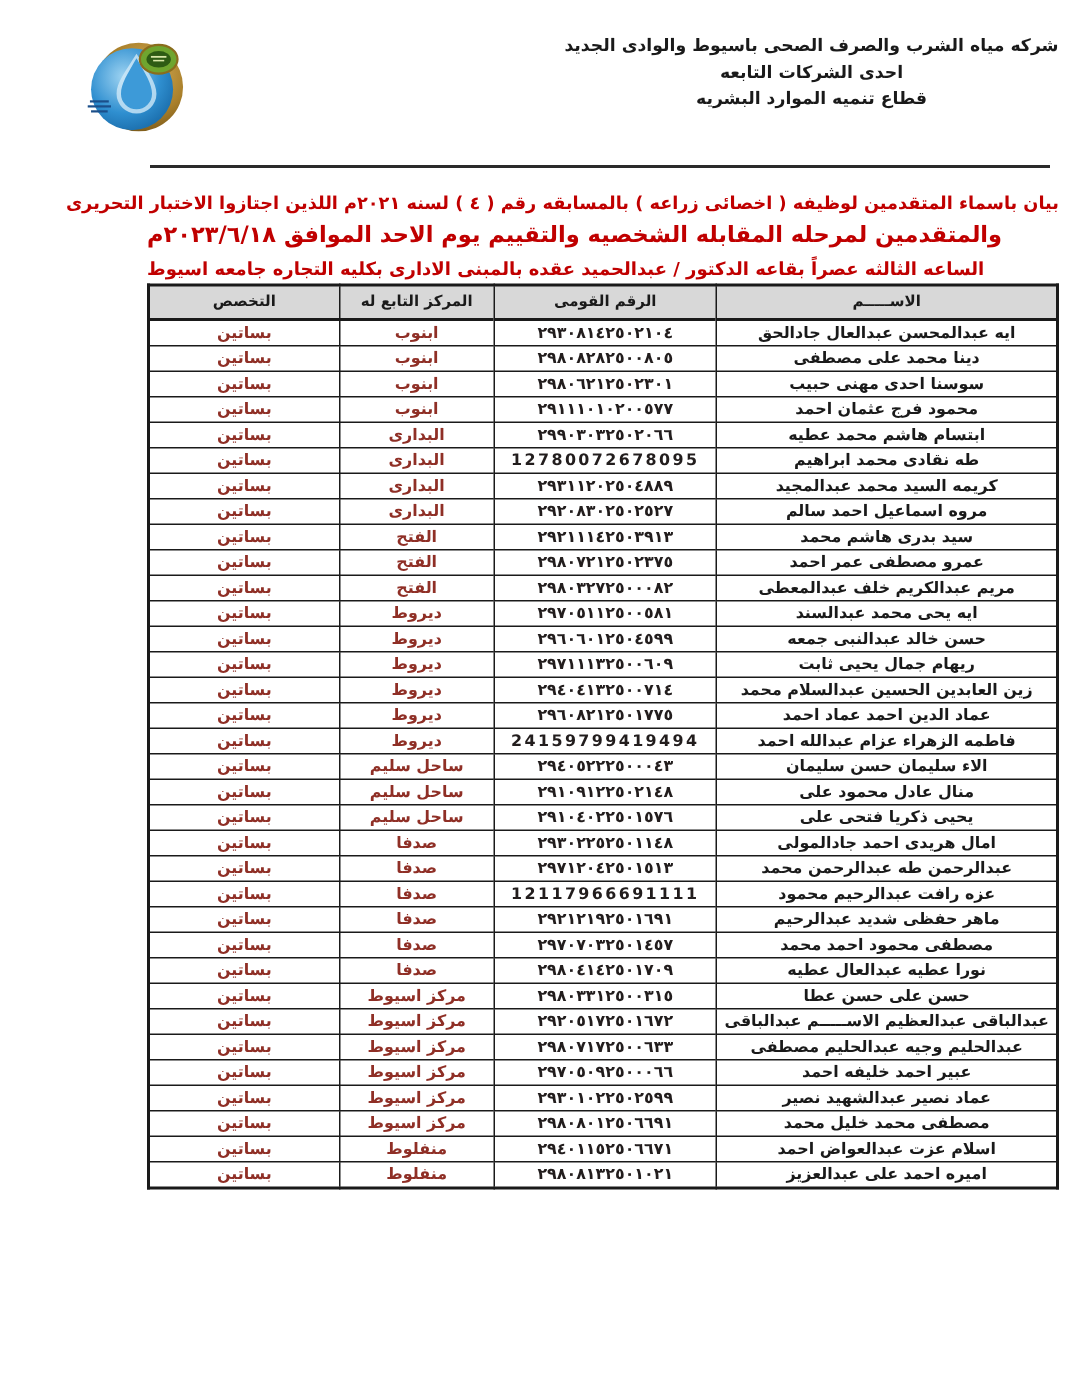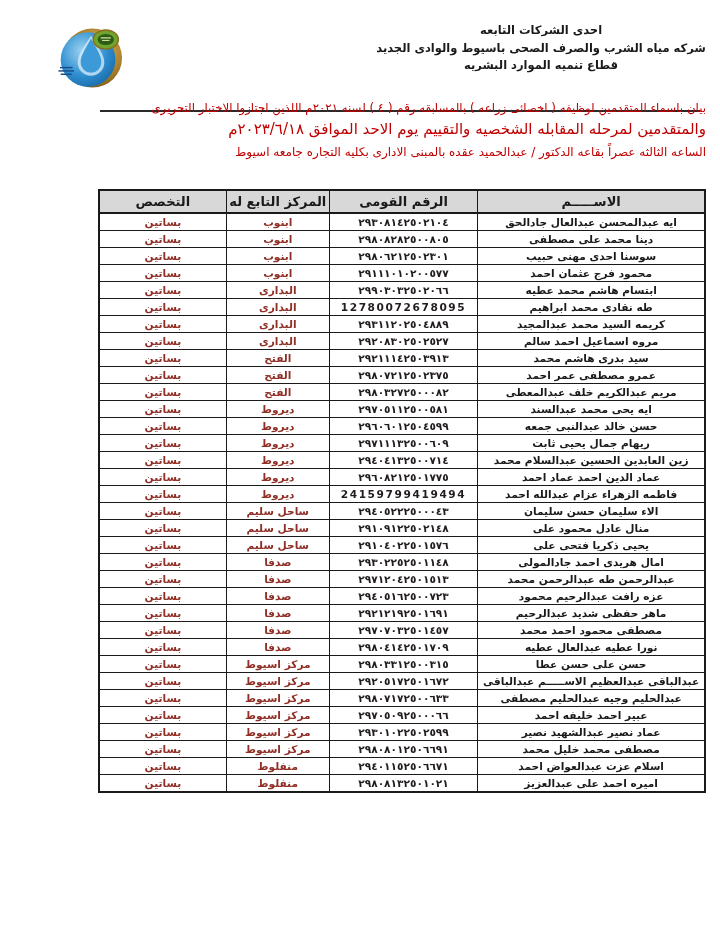--- a/index.html
+++ b/index.html
@@ -8,47 +8,47 @@
 
   
   .company{position:absolute;top:22px;right:14px;width:330px;color:var(--ink,#1a1a1a);
            font-weight:bold;font-size:11.5px;line-height:17.5px;text-align:center;}
   .company div{white-space:nowrap;}
   .logo{position:absolute;left:54px;top:24px;width:74px;height:68px;}
 
   .rule{position:absolute;top:110px;left:100px;right:20px;height:2px;background:#2a2a2a;}
 
   
-  .titles{position:absolute;top:98px;left:98px;width:608px;text-align:right;
-          color:var(--title-red,#c00000);font-weight:normal;}
+  .titles{position:absolute;top:125px;left:98px;width:608px;text-align:left;
+          color:var(--title-red,#c00000);font-weight:bold;}
   .titles .t1{font-size:11.8px;line-height:20px;white-space:nowrap;}
   .titles .t2{font-size:15px;line-height:23px;}
   .titles .t3{font-size:12px;line-height:23px;white-space:nowrap;}
 
   
   table.doc{position:absolute;top:189px;left:98px;width:608px;border-collapse:collapse;
             table-layout:fixed;border:2px solid var(--line,#1a1a1a);}
   table.doc th{background:var(--header-bg,#d8d8d8);border:1px solid var(--line,#1a1a1a);
-               border-bottom:2px solid var(--line,#1a1a1a);height:21px;font-size:13px;
+               border-bottom:2px solid var(--line,#1a1a1a);height:21px;font-size:10px;
                font-weight:bold;color:var(--ink,#1a1a1a);padding:0;}
   table.doc td{border:1px solid var(--line,#1a1a1a);height:16px;padding:0 2px;
                font-size:10.6px;font-weight:bold;text-align:center;vertical-align:middle;
                white-space:nowrap;overflow:hidden;line-height:1;}
   td.c-name{color:var(--ink,#1a1a1a);}
   td.c-national-id{color:var(--num-ink,#201c1c);letter-spacing:1.6px;font-size:11px;}
   td.c-center,td.c-specialization{color:var(--accent-red,#8f2f26);font-size:11px;}
 </style>
 </head>
 <body>
 
 <div class="page">
 
   <div class="company">
+    <div>شركه مياه الشرب والصرف الصحى باسيوط والوادى الجديد</div>
     <div>احدى الشركات التابعه</div>
-    <div>شركه مياه الشرب والصرف الصحى باسيوط والوادى الجديد</div>
     <div>قطاع تنميه الموارد البشريه</div>
   </div>
 
   <div class="logo">
     <svg viewBox="0 0 100 92" width="74" height="68" aria-hidden="true">
       <defs>
         <radialGradient id="gGold" cx="60%" cy="35%" r="75%">
           <stop offset="0%" stop-color="#d8b15a"></stop>
             <stop offset="60%" stop-color="#a97f2a"></stop>
           <stop offset="100%" stop-color="#6d4e14"></stop>
@@ -224,21 +224,21 @@
           <td class="c-specialization">بساتين</td>
         </tr>
         <tr>
           <td class="c-name">عبدالرحمن طه عبدالرحمن محمد</td>
           <td class="c-national-id">٢٩٧١٢٠٤٢٥٠١٥١٣</td>
           <td class="c-center">صدفا</td>
           <td class="c-specialization">بساتين</td>
         </tr>
         <tr>
           <td class="c-name">عزه رافت عبدالرحيم محمود</td>
-          <td class="c-national-id">٢٩٤٠٥١٦٢٥٠٠٧٢٣</td>
+          <td class="c-national-id">12117966691111</td>
           <td class="c-center">صدفا</td>
           <td class="c-specialization">بساتين</td>
         </tr>
         <tr>
           <td class="c-name">ماهر حفظى شديد عبدالرحيم</td>
           <td class="c-national-id">٢٩٢١٢١٩٢٥٠١٦٩١</td>
           <td class="c-center">صدفا</td>
           <td class="c-specialization">بساتين</td>
         </tr>
         <tr>

